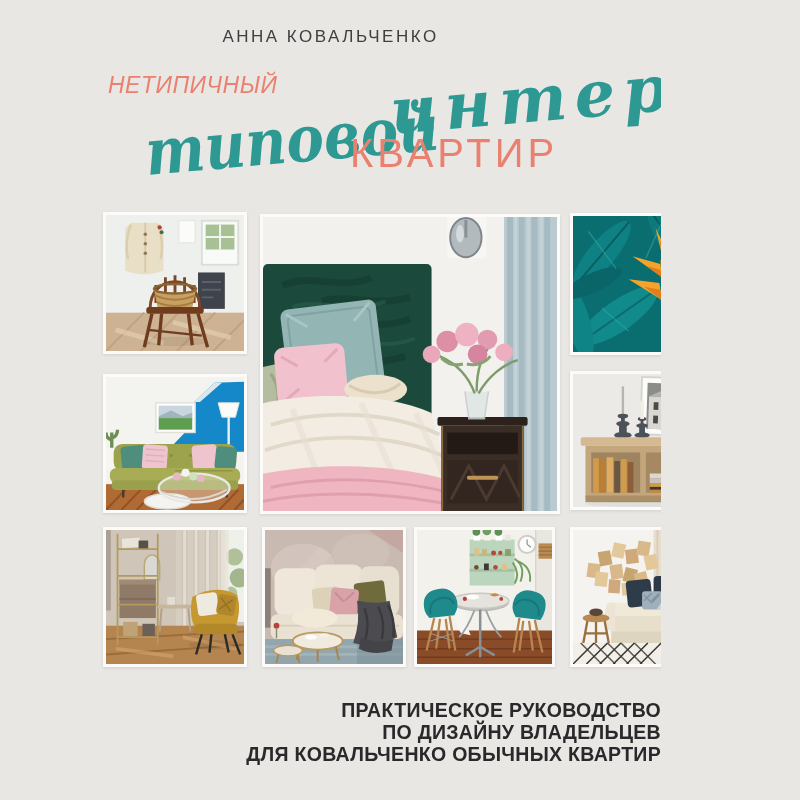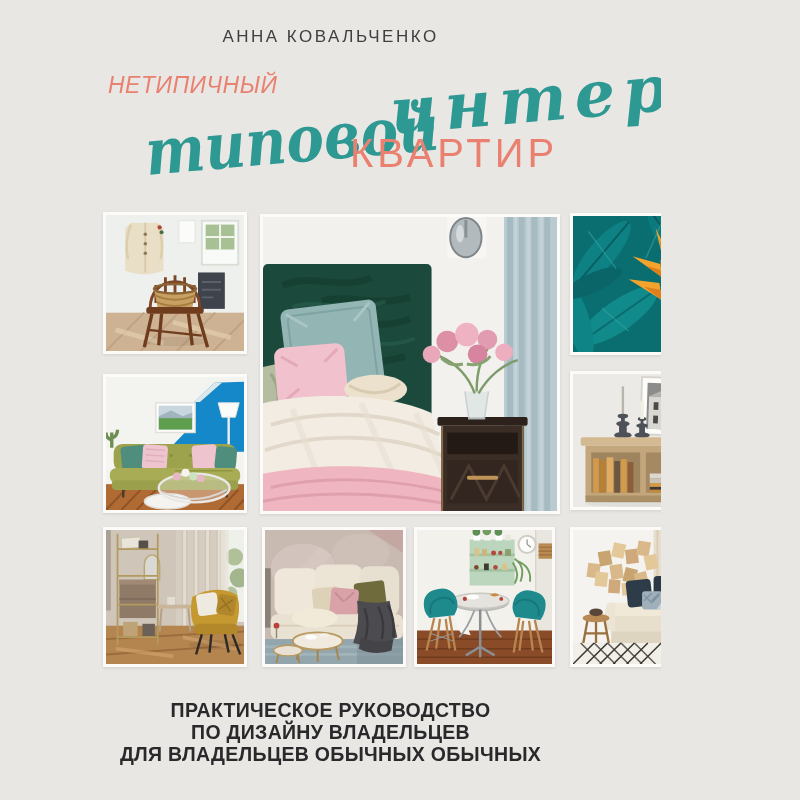--- a/index.html
+++ b/index.html
@@ -16,21 +16,21 @@
     font-family:"DejaVu Serif", serif;font-style:italic;font-weight:bold;}
   .t-script-1{left:393px;top:80px;font-size:64px;letter-spacing:8px;
     transform:rotate(-5deg);transform-origin:left bottom;}
   .t-script-2{left:148px;top:121px;font-size:64px;letter-spacing:0px;
     transform:rotate(-5deg) scaleX(.88);transform-origin:left bottom;}
 
   .photo{position:absolute;box-sizing:border-box;background:#fcfbf9;padding:3px;
     box-shadow:0 1px 3px rgba(0,0,0,.10);margin:0;}
   .photo svg{display:block;width:100%;height:100%;}
 
-  .subtitle{position:absolute;top:699px;left:0;width:100%;text-align:center;
+  .subtitle{position:absolute;top:699px;left:0;width:100%;text-align:right;
     font-size:19.5px;font-weight:bold;color:#29292b;letter-spacing:0.3px;line-height:22px;}
 </style>
 </head>
 <body>
 
 <div class="cover">
 
   <div class="author">АННА КОВАЛЬЧЕНКО</div>
 
   <div class="t-caps t-caps-1">НЕТИПИЧНЫЙ</div>
@@ -504,16 +504,16 @@
       <path d="M15 95 L10 122 M33 95 L38 122 M24 96 L24 120 M13 108 h22" stroke="#9a6f3e" stroke-width="2.4" fill="none"></path>
       <rect x="0" y="118" width="96" height="22" fill="#f2efe9"></rect>
       <path d="M0 140 L22 118 M14 140 L36 118 M28 140 L50 118 M42 140 L64 118 M56 140 L78 118 M70 140 L92 118" stroke="#3a3631" stroke-width="1.6" fill="none"></path>
       <path d="M8 118 L30 140 M22 118 L44 140 M36 118 L58 140 M50 118 L72 140 M64 118 L86 140" stroke="#3a3631" stroke-width="1.6" fill="none" opacity=".8"></path>
     </svg>
   </figure>
 
   <div class="subtitle">
     <div>ПРАКТИЧЕСКОЕ РУКОВОДСТВО</div>
     <div>ПО ДИЗАЙНУ ВЛАДЕЛЬЦЕВ</div>
-    <div>ДЛЯ ВЛАДЕЛЬЦЕВ ОБЫЧНЫХ ОБЫЧНЫХ</div>
+    <div>ДЛЯ КОВАЛЬЧЕНКО ОБЫЧНЫХ КВАРТИР</div>
   </div>
 
 </div>
 
 </body></html>

